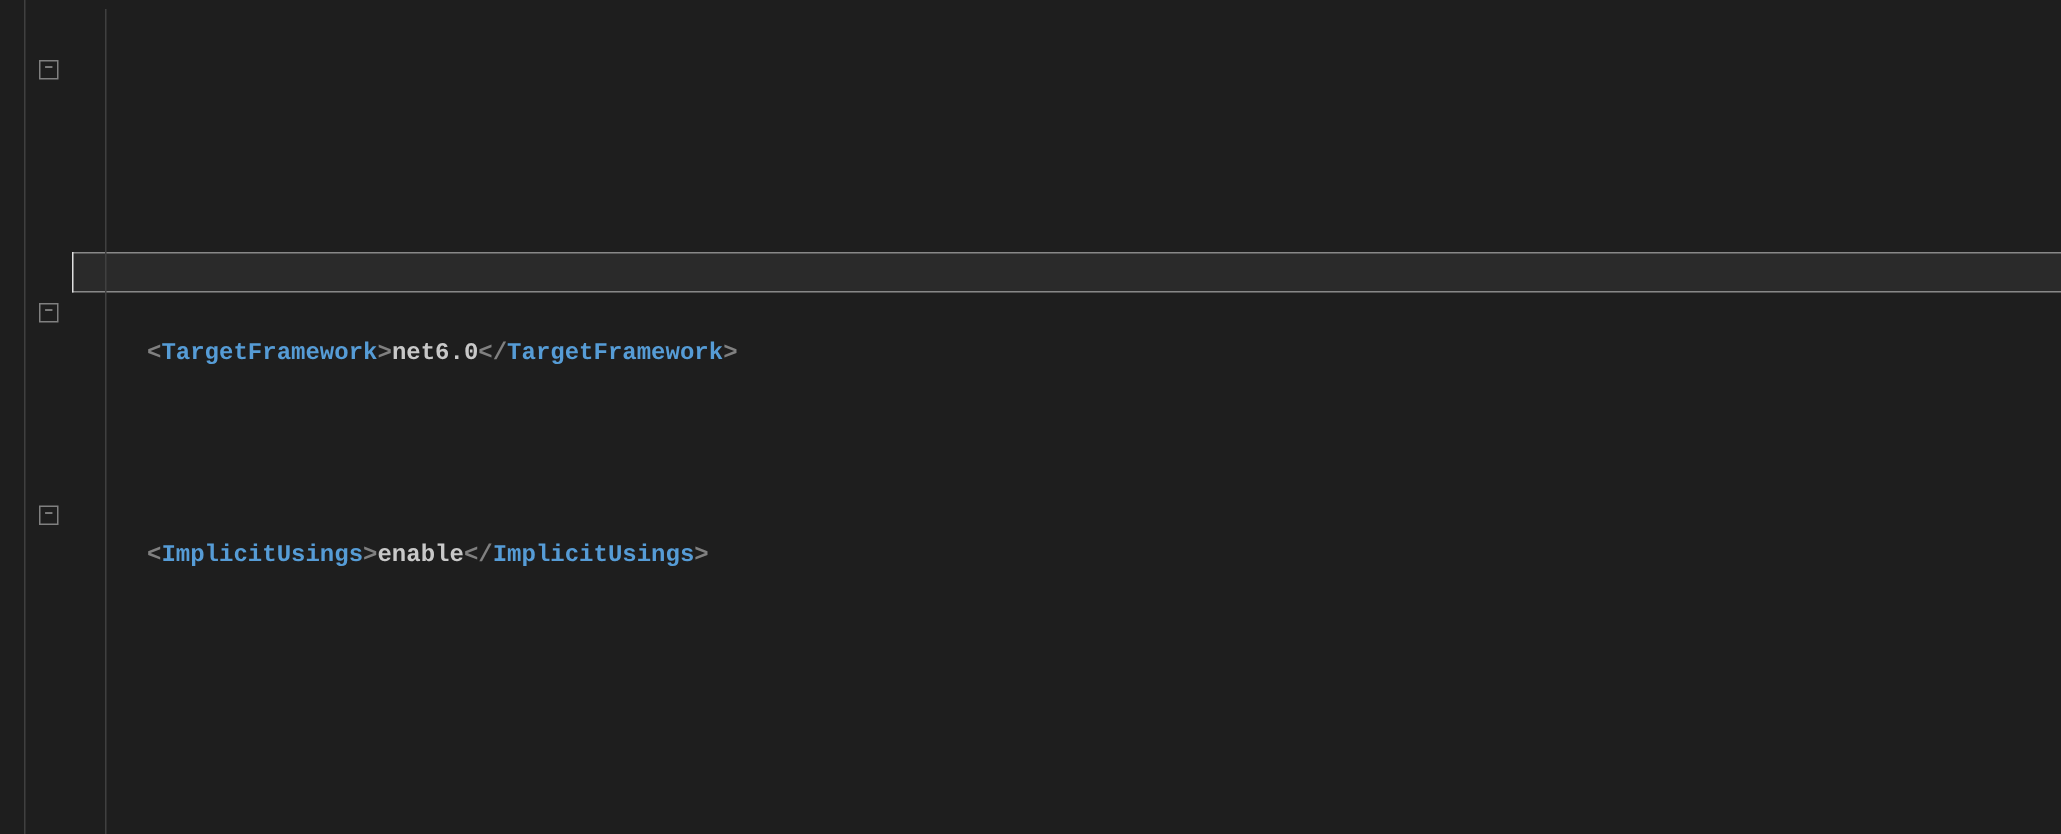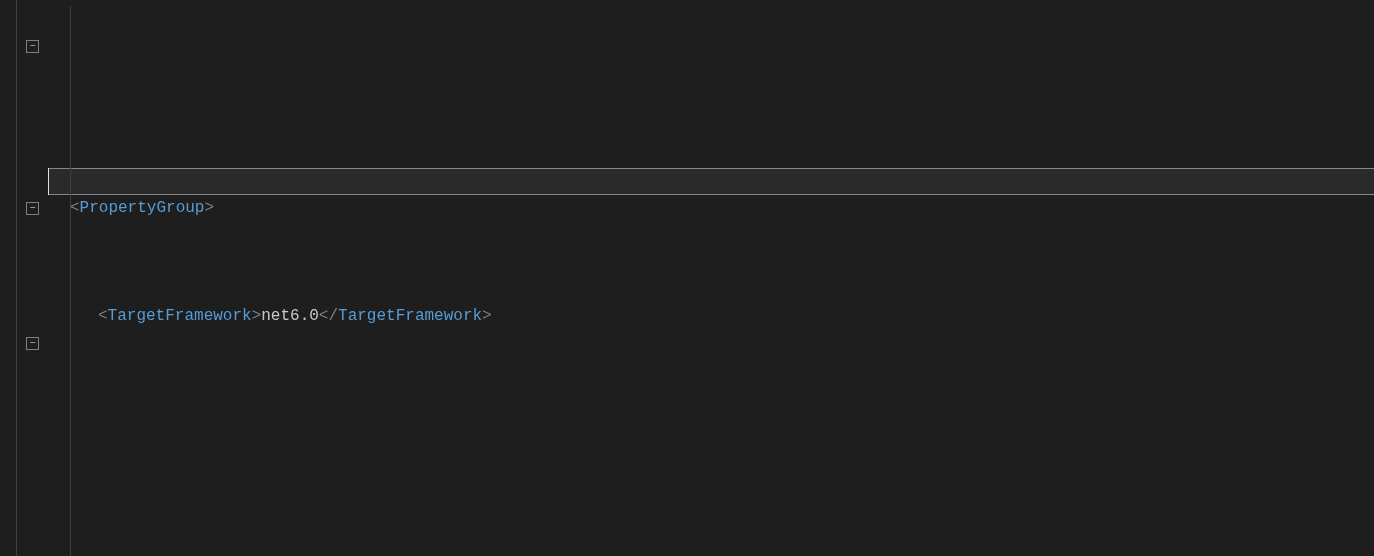--- a/index.html
+++ b/index.html
@@ -64,21 +64,21 @@
     box-sizing: border-box;
     z-index: 0;
   }
   .caret {
     position: absolute;
     width: 1px;
     background: #e0e0e0;
   }
   .line { position: relative; z-index: 1; padding-left: 22px; height: 27px;}
   .ind1 { padding-left: 22px; }
-  .ind2 { padding-left: 50px; }
+  .ind2 { padding-left: 50px; font-weight: bold; }
   .p  { color: #808080; }  
   .el { color: #569cd6; }  
   .tx { color: #c8c8c8; }  
   .vline {
     position: absolute;
     top: 6px;
     bottom: 0;
     width: 1px;
     background: #404040;
   }
@@ -94,25 +94,25 @@
         <div class="fold-mark" style="top: 202px;">−</div>
         <div class="fold-mark" style="top: 337px;">−</div>
       </div>
   </div>
   <div class="code">
     <div class="hl-line" id="hl" style="top: 168px;"></div>
     <div class="caret" id="caret" style="left: 0px; top: 168px; height: 27px;"></div>
     <div class="vline" style="left:22px"></div>
 
     
-    <div class="line ind1"><span class="p">&lt;</span><span class="el">PropertyGroup</span><span class="p">&gt;</span></div>
     
     <div class="line ind2"><span class="p">&lt;</span><span class="el">TargetFramework</span><span class="p">&gt;</span><span class="tx">net6.0</span><span class="p">&lt;/</span><span class="el">TargetFramework</span><span class="p">&gt;</span></div>
     
     
+    <div class="line ind2"><span class="p">&lt;</span><span class="el">ImplicitUsings</span><span class="p">&gt;</span><span class="tx">enable</span><span class="p">&lt;/</span><span class="el">ImplicitUsings</span><span class="p">&gt;</span></div>
     
     
 
     
     
 
     
     
 
     

